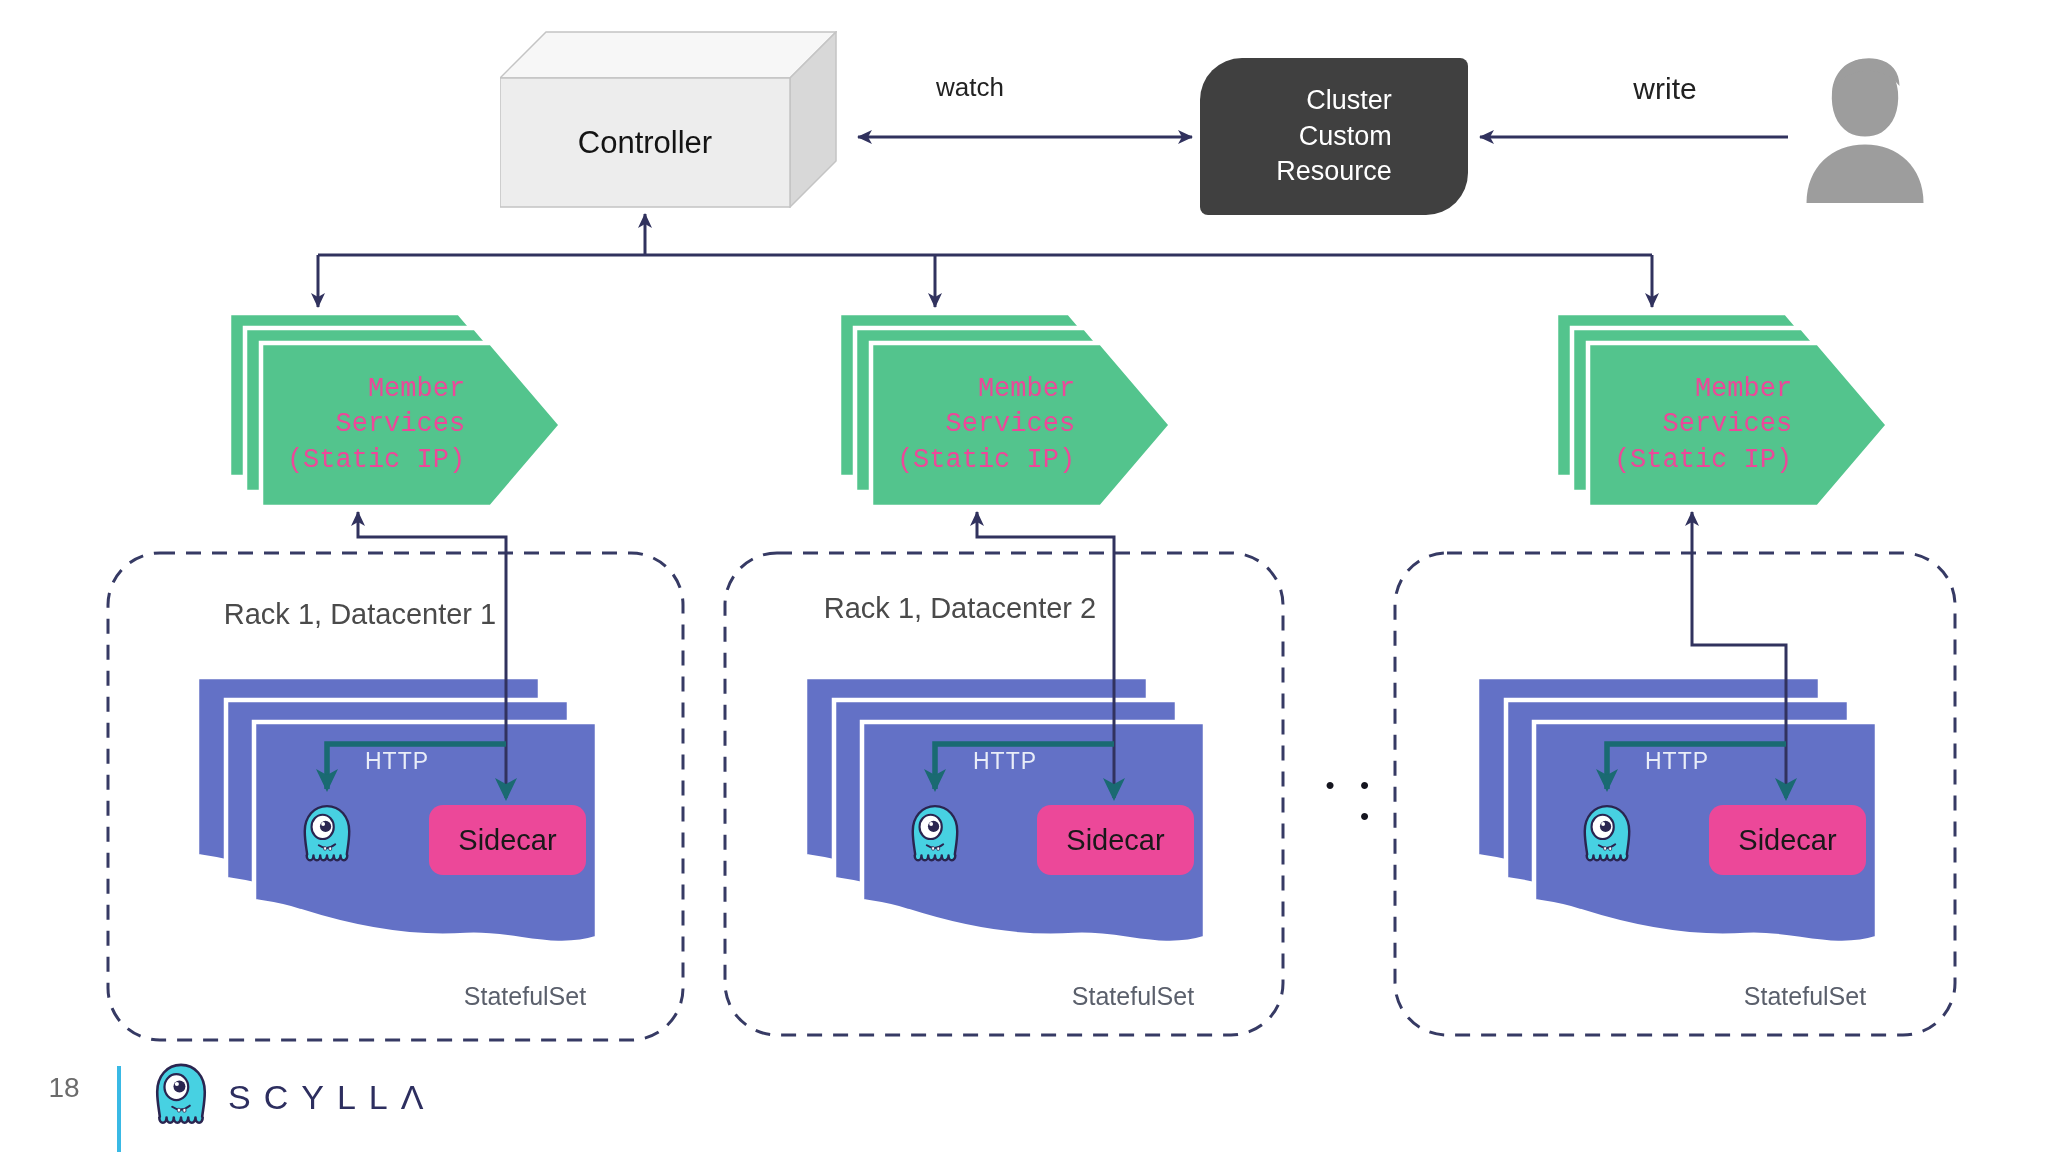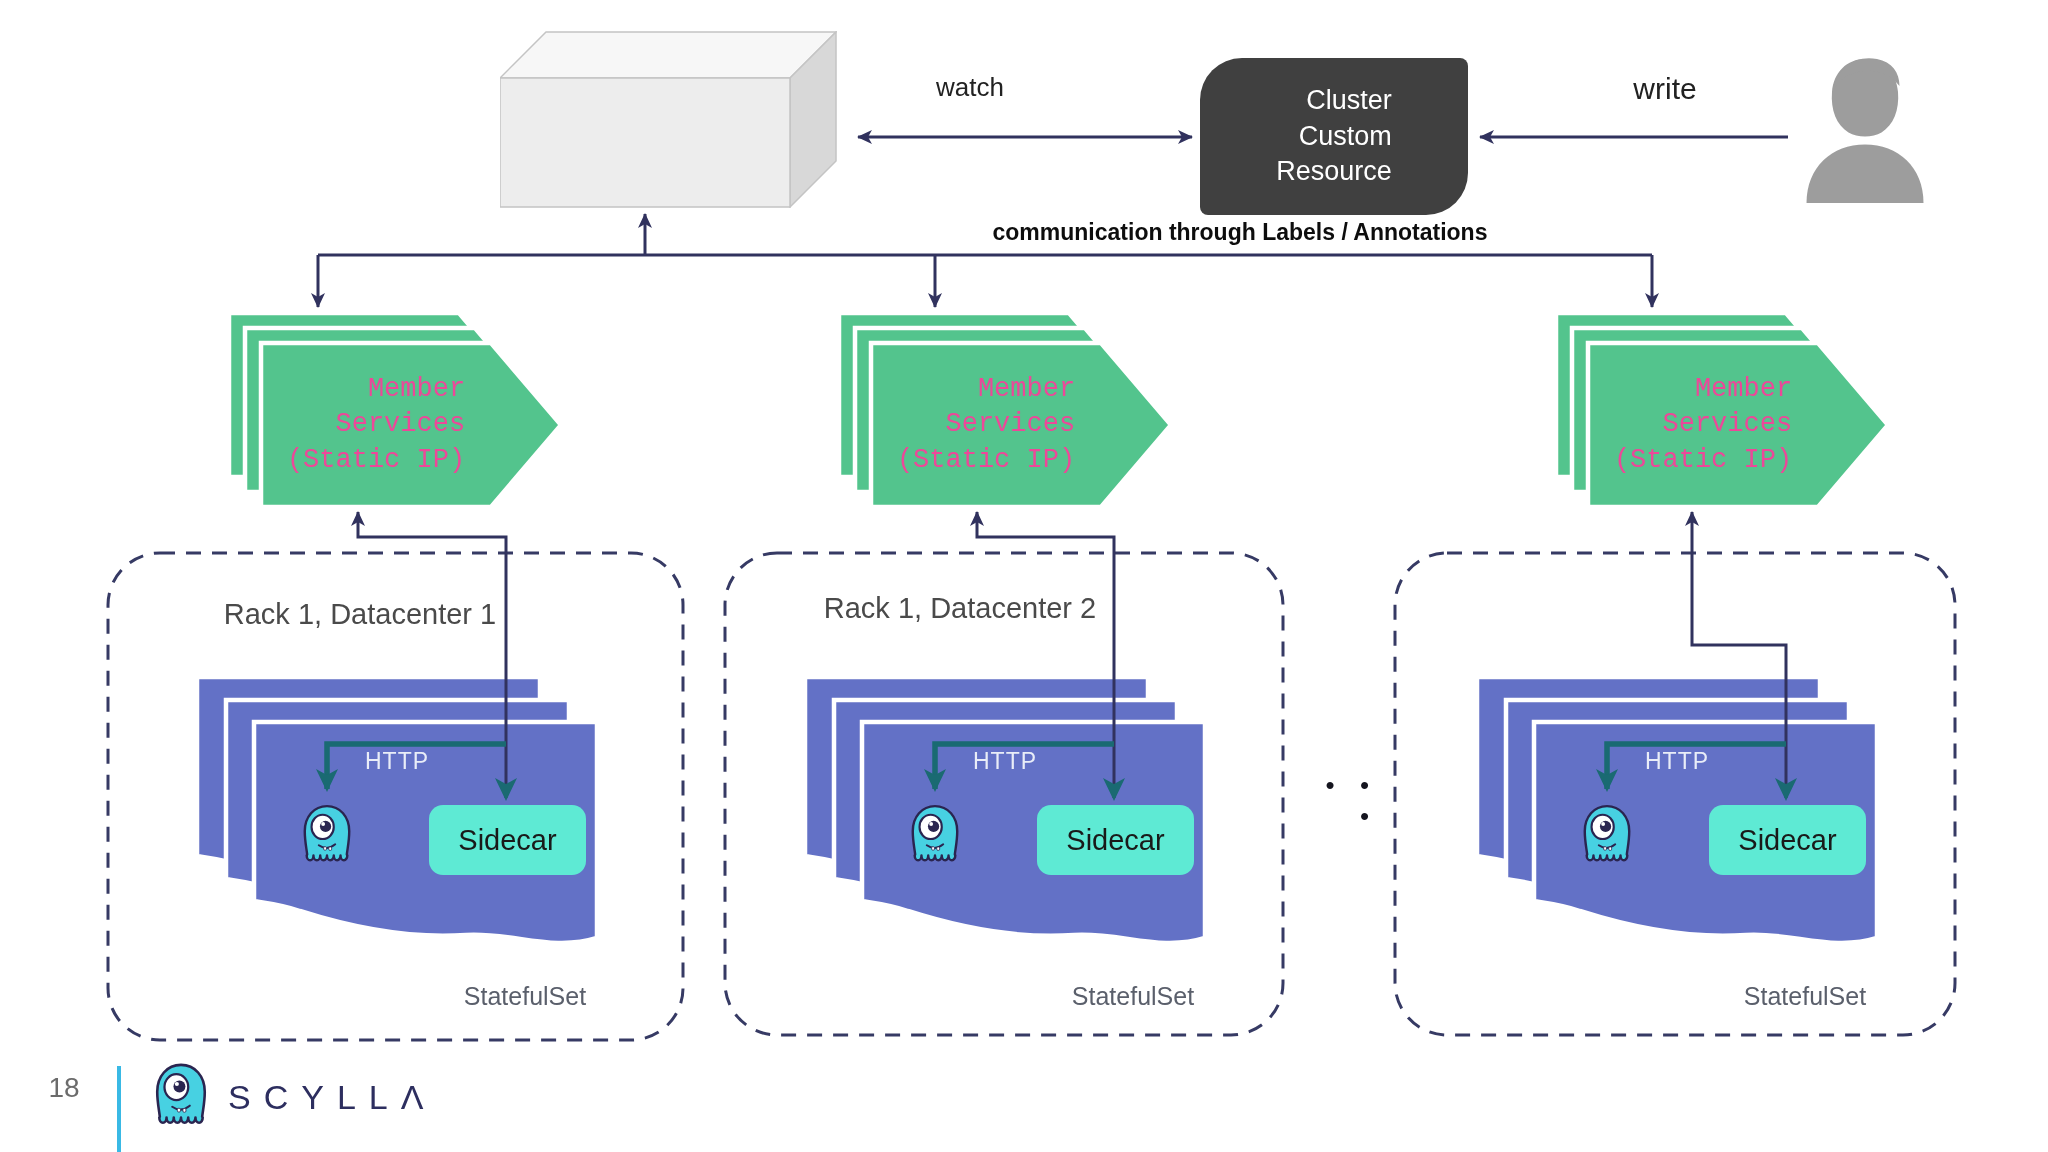--- a/index.html
+++ b/index.html
@@ -33,21 +33,21 @@
   
   .rack-label{width:380px;font-size:29px;color:#4a4a4a;}
   #rack1-label{left:170px;top:598px;} #rack2-label{left:770px;top:592px;} #rack3-label{left:1425px;top:590px;}
   .flag-svg{width:404px;height:278px;}
   #flags1{left:196px;top:676px;} #flags2{left:804px;top:676px;} #flags3{left:1476px;top:676px;}
   .monster-svg{width:58px;height:76px;}
   #monster1{left:298px;top:800px;} #monster2{left:906px;top:800px;} #monster3{left:1578px;top:800px;}
   .http-label{width:90px;font-size:23px;color:#e9edf8;letter-spacing:1px;}
   #http1{left:352px;top:748px;} #http2{left:960px;top:748px;} #http3{left:1632px;top:748px;}
   .sidecar{
-    width:157px;height:70px;border-radius:14px;background:#5eead4;
+    width:157px;height:70px;border-radius:14px;background:#ec4899;
     font-size:29px;color:#191919;
   }
   #sidecar1{left:429px;top:805px;} #sidecar2{left:1037px;top:805px;} #sidecar3{left:1709px;top:805px;}
   .ss-label{width:180px;font-size:25px;color:#5a5f6b;}
   #ss1{left:435px;top:982px;} #ss2{left:1043px;top:982px;} #ss3{left:1715px;top:982px;}
   #ellipsis{left:1292px;top:770px;width:86px;font-size:26px;letter-spacing:9px;color:#15151f;}
 
   
   #wires{left:0;top:0;pointer-events:none;}
 
@@ -75,35 +75,35 @@
         <rect x="31.8" y="45.2" width="3" height="3.6" rx="1.2" fill="#ffffff" stroke="#2a2550" stroke-width="0.8"></rect>
       </symbol>
     </defs>
   </svg>
 
   <svg id="controller-svg" class="abs" width="337" height="177">
     <polygon points="0,47 46,1 336,1 290,47" fill="#f7f7f7" stroke="#c4c4c4" stroke-width="1.5"></polygon>
     <polygon points="290,47 336,1 336,130 290,176" fill="#d8d8d8" stroke="#c4c4c4" stroke-width="1.5"></polygon>
     <polygon points="0,47 290,47 290,176 0,176" fill="#ededed" stroke="#c4c4c4" stroke-width="1.5"></polygon>
   </svg>
+  <div id="controller-label" class="abs center">Controller</div>
 
   <div id="watch-label" class="abs center">watch</div>
   <div id="write-label" class="abs center">write</div>
 
   <div id="crd-box" class="abs center pre" style="background:#404040">Cluster
 Custom
 Resource</div>
 
   <svg id="person-svg" class="abs" width="150" height="152" viewBox="0 0 100 100">
     <path d="M50 4 C38 4 29 13 28 26 C27 38 31 48 39 53 C45 56.5 55 56.5 61 53 C69 48 73 38 72 26 C71 13 62 4 50 4 Z" fill="#9d9d9d"></path>
     <path d="M29 24 C31 10 44 1 58 4 C68 6 73 13 73 22 C66 13 55 10 44 13 C37 15 32 19 29 24 Z" fill="#9d9d9d"></path>
     <path d="M11 100 C11 76 28 61 50 61 C72 61 89 76 89 100 Z" fill="#9d9d9d"></path>
   </svg>
 
-  <div id="comm-label" class="abs center">communication through Labels / Annotations</div>
 
   <svg id="ms1" class="abs ms-svg">
     <g fill="#53c48d" stroke="#ffffff" stroke-width="4.5">
       <path transform="translate(1,1)" d="M0 0 H230 L300 82 L230 164 H0 Z"></path>
       <path transform="translate(17,16)" d="M0 0 H230 L300 82 L230 164 H0 Z"></path>
       <path transform="translate(33,31)" d="M0 0 H230 L300 82 L230 164 H0 Z"></path>
     </g>
   </svg>
   <svg id="ms2" class="abs ms-svg">
     <g fill="#53c48d" stroke="#ffffff" stroke-width="4.5">

